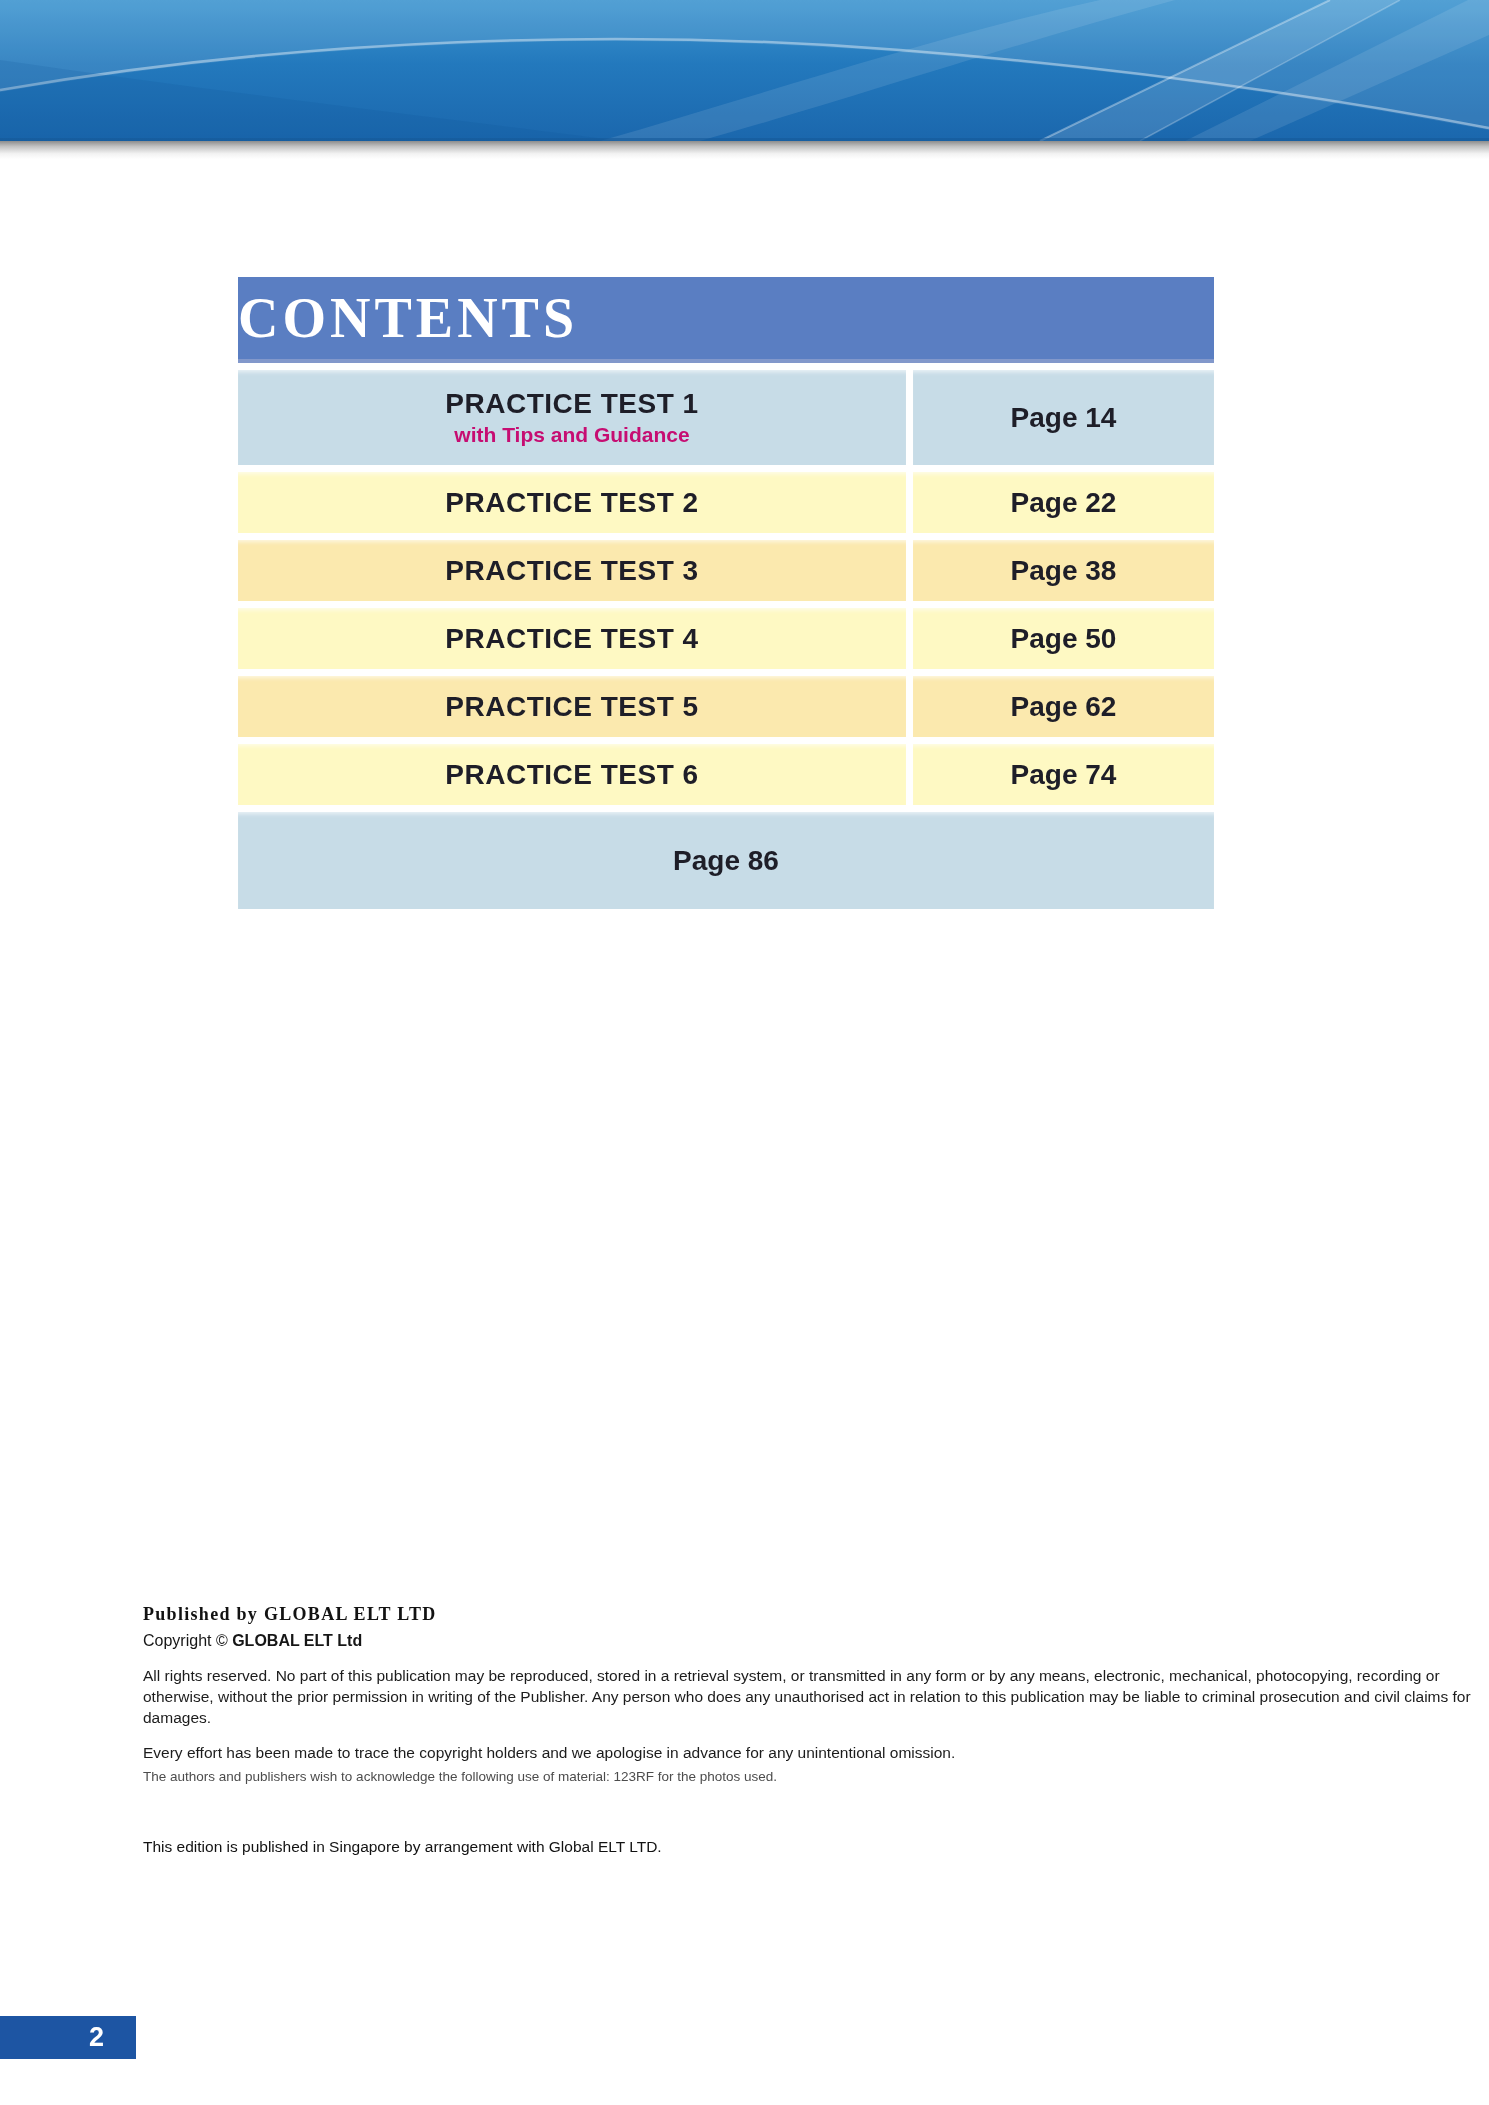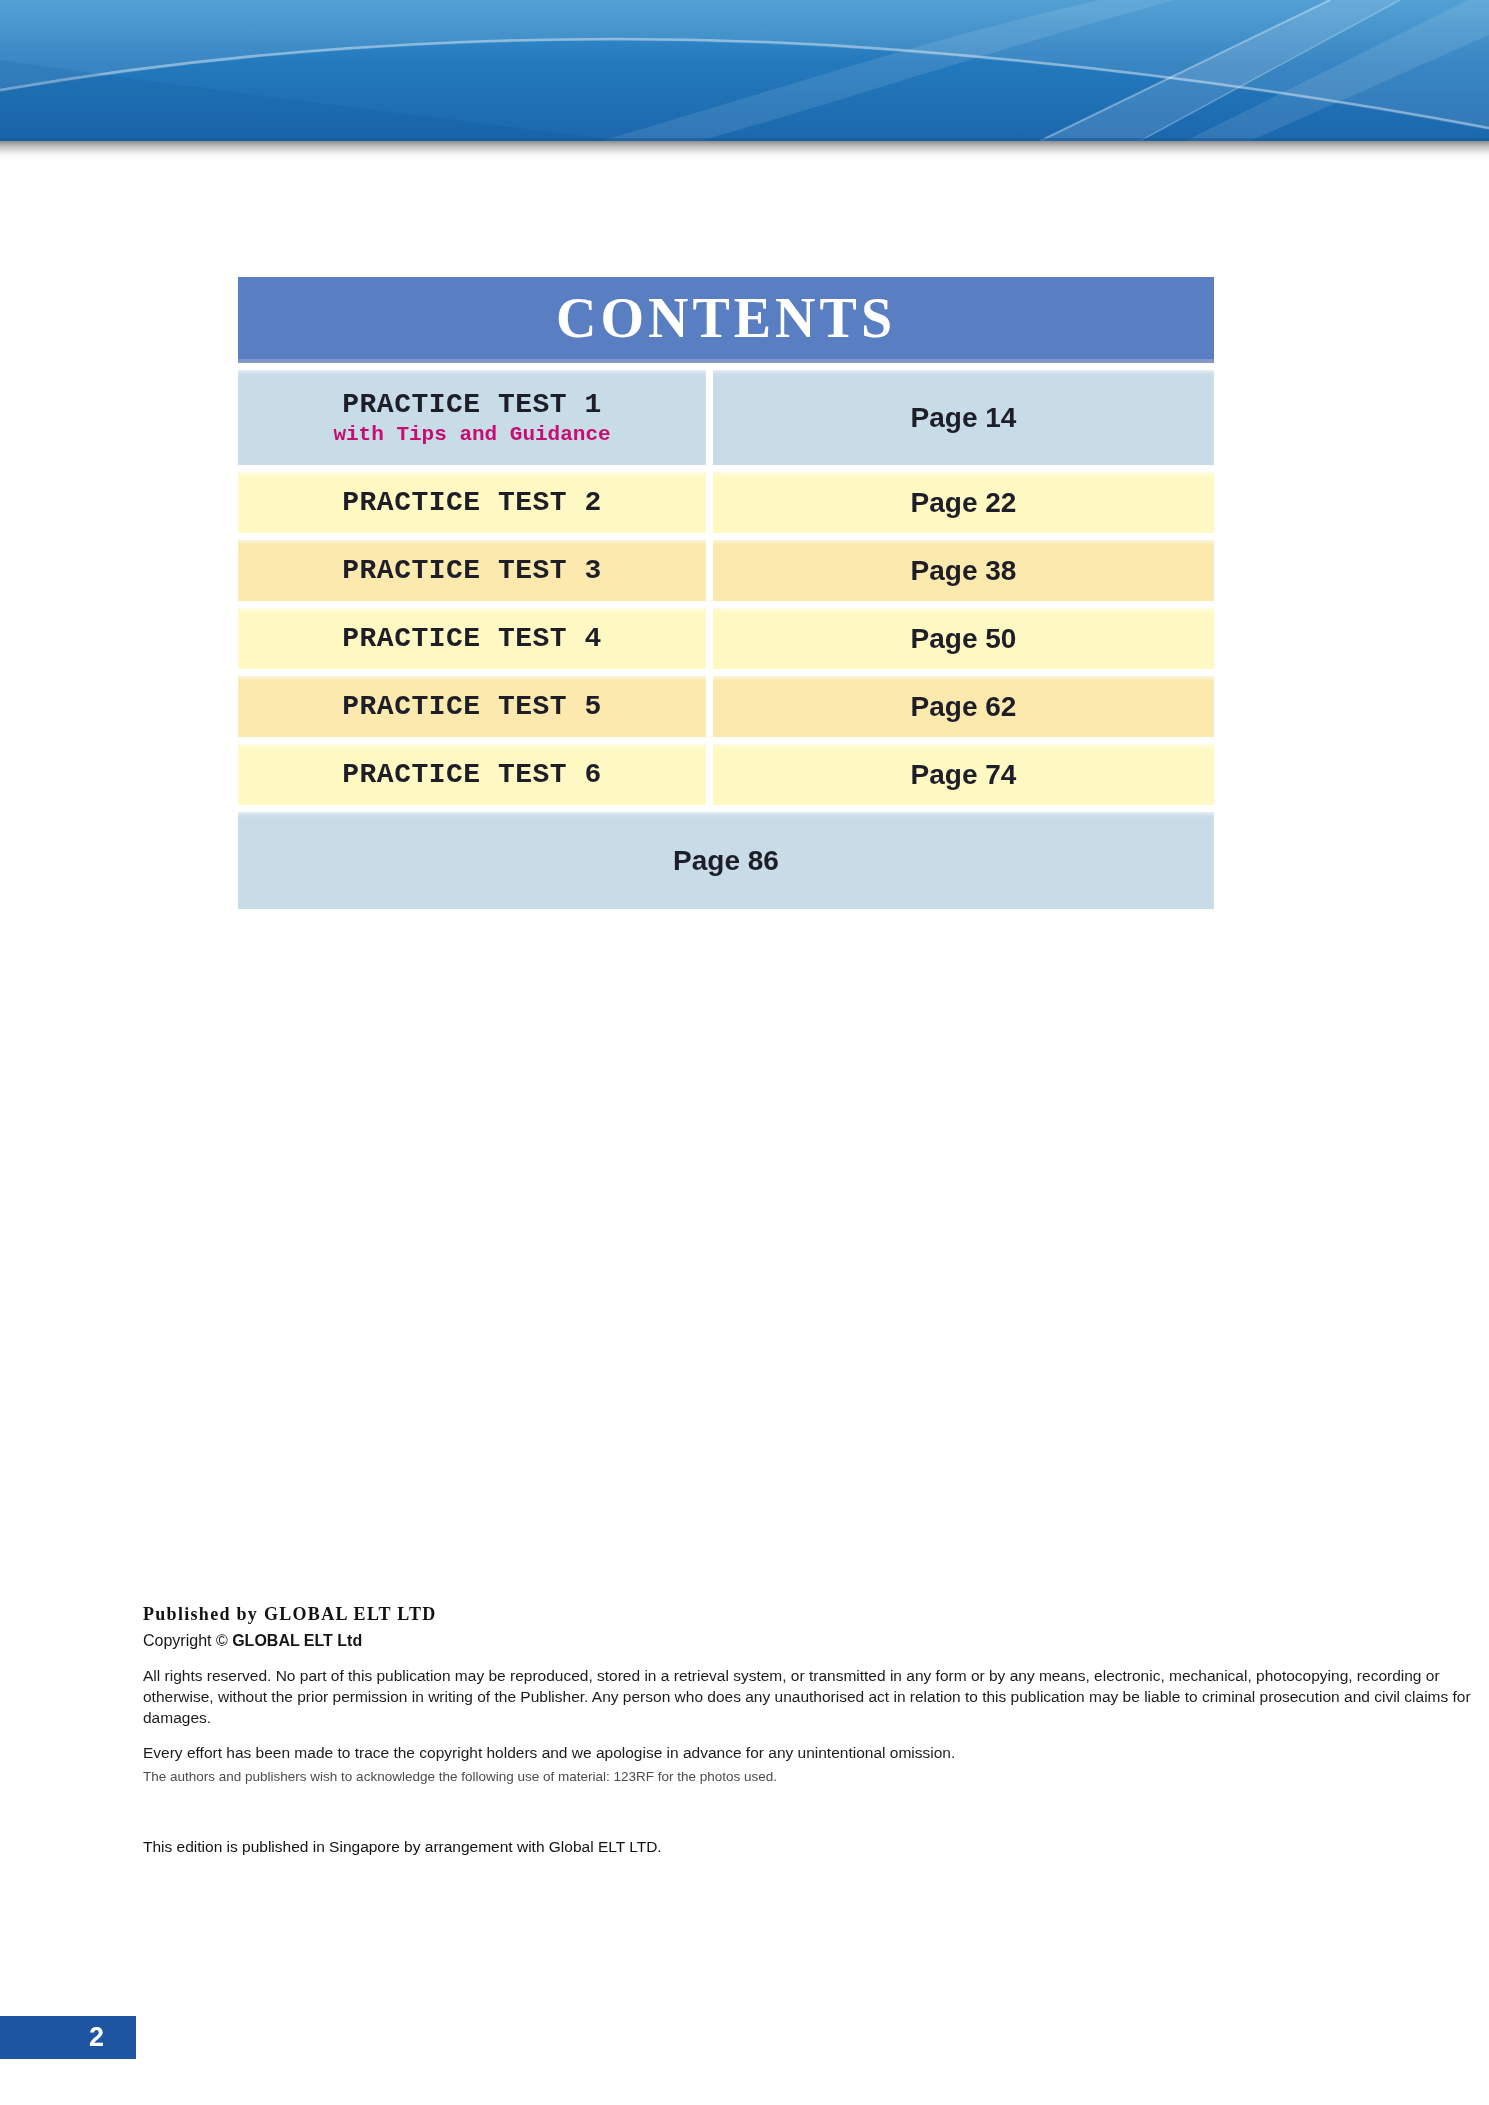--- a/index.html
+++ b/index.html
@@ -8,27 +8,27 @@
 
   
   .top-band{position:absolute;left:0;top:0;width:1489px;height:141px;}
   .top-band svg{display:block;}
   .band-fade{position:absolute;left:0;top:141px;width:1489px;height:18px;
     background:linear-gradient(180deg,#8d8d8d 0%,#c2c2c2 30%,#f2f2f2 70%,#ffffff 100%);}
 
   
   .toc{position:absolute;left:238px;top:277px;width:976px;}
   .toc-header{height:82px;background:#5a7ec2;border-bottom:4px solid #8298cb;
-    display:flex;align-items:center;justify-content:center;}
+    display:flex;align-items:center;justify-content:flex-start;}
   .toc-title{font-family:"Liberation Serif", serif;font-weight:700;font-size:56px;
     color:#ffffff;letter-spacing:4px;}
   .toc-row{display:flex;column-gap:7px;margin-top:7px;}
   .cell{display:flex;flex-direction:column;align-items:center;justify-content:center;
     box-shadow:inset 0 5px 4px -3px rgba(255,255,255,0.65);}
-  .cell-left{width:468px;font-family:Liberation Mono, monospace;}
+  .cell-left{width:668px;}
   .cell-right{flex:1;align-items:center;}
   .r1{height:95px;}
   .rmid{height:61px;}
   .r7{height:97px;}
   .t-lightblue .cell{background-color:#c7dce7;}
   .t-lavender .cell{background-color:#fef9c3;}
   .t-yellow .cell{background-color:#fbe9ae;}
   .test-title{font-size:28px;font-weight:700;color:#1e1e28;letter-spacing:0.5px;}
   .page-label{font-size:28px;font-weight:700;color:#1e1e28;}
   .sub-magenta{font-size:21px;font-weight:700;color:#c60d72;margin-top:3px;}

